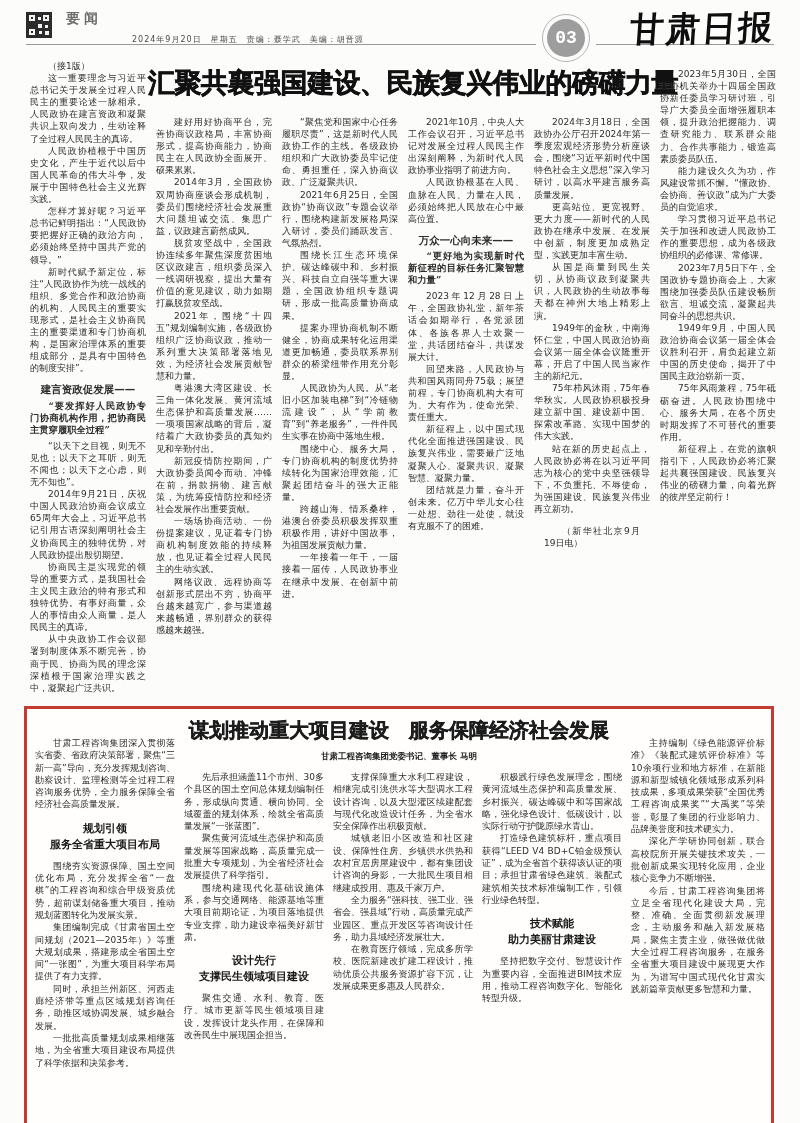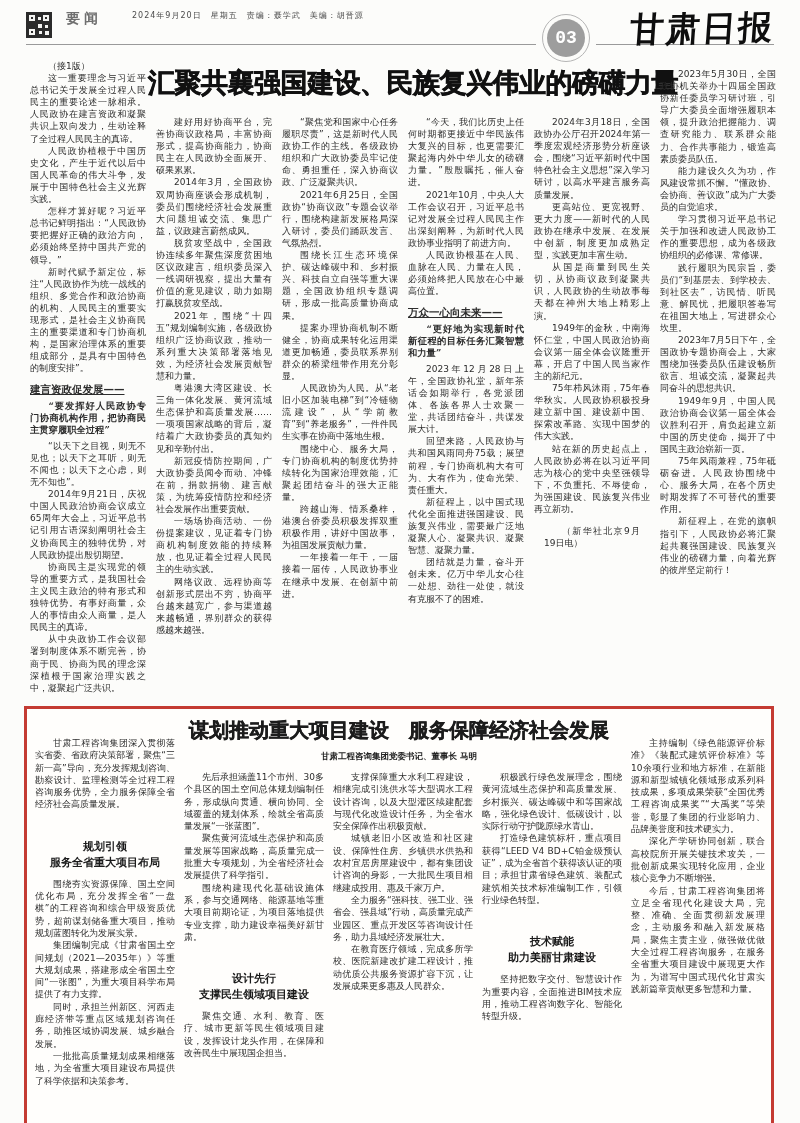--- a/index.html
+++ b/index.html
@@ -7,21 +7,21 @@
     width:800px;height:1123px;position:relative;overflow:hidden;
     background:#fcfcfa;color:#262626;
     font-family:"DejaVu Sans","Liberation Sans",sans-serif;
   }
   
   .qr{position:absolute;left:26px;top:12px;width:26px;height:26px;}
   .section-label{
     position:absolute;left:66px;top:10px;font-size:14px;font-weight:bold;
     color:#6f6f6f;letter-spacing:4px;
   }
-  .dateline{position:absolute;left:132px;top:10px;font-size:8px;color:#4a4a4a;letter-spacing:1px;}
+  .dateline{position:absolute;left:132px;top:34px;font-size:8px;color:#4a4a4a;letter-spacing:1px;}
   .rule{position:absolute;top:44px;height:1px;background:#9a9a9a;}
   .rule.left{left:26px;width:510px;}
   .rule.right{left:596px;width:178px;}
   .pagenum{
     position:absolute;left:547px;top:19px;width:38px;height:38px;border-radius:50%;
     background:#9d9d9d;color:#fff;font-size:18px;font-weight:bold;
     display:flex;align-items:center;justify-content:center;font-family:Liberation Mono, monospace;
   }
   .pagenum::before{
     content:"";position:absolute;left:-5px;top:-5px;width:46px;height:46px;
@@ -41,28 +41,28 @@
   .mcol{
     position:absolute;width:116px;font-size:9px;line-height:12.1px;
     text-align:justify;color:#2c2c2c;overflow:hidden;
   }
   .mcol.tall{top:60px;height:640px;}
   .mcol.short{top:116px;height:584px;}
   #mc1{left:30px;} #mc2{left:156px;} #mc3{left:282px;}
   #mc4{left:408px;} #mc5{left:534px;} #mc6{left:660px;margin-top:8px;}
   
   .blk-p{text-indent:2em;margin:0;}
-  .blk-h{font-weight:bold;font-size:10.5px;margin:9px 0 4px;text-indent:0;text-decoration:underline;}
+  .blk-h{text-align:center;font-weight:bold;font-size:10.5px;margin:9px 0 4px;text-indent:0;}
   .blk-q{
     font-weight:bold;text-indent:2em;margin:0 0 4px;
     font-family:"DejaVu Serif","Liberation Serif",serif;font-size:9.3px;
   }
   .blk-h2{
     text-align:center;font-weight:bold;font-size:11px;line-height:16px;
-    white-space:pre-line;margin:28px 0 7px;text-indent:0;color:#1a1a1a;
+    white-space:pre-line;margin:10px 0 7px;text-indent:0;color:#1a1a1a;
   }
   .blk-end{text-indent:2em;margin:10px;}
   
   .box{
     position:absolute;left:24px;top:706px;width:744px;height:446px;
     border:3px solid #c43b33;background:#fffefc;
   }
   .box-headline{
     position:absolute;left:140px;top:8px;width:464px;text-align:center;
     font-size:20px;font-weight:900;color:#1c1c1c;-webkit-text-stroke:0.4px #1c1c1c;
@@ -140,21 +140,20 @@
     <div class="blk-p">“聚焦党和国家中心任务履职尽责”，这是新时代人民政协工作的主线。各级政协组织和广大政协委员牢记使命、勇担重任，深入协商议政、广泛凝聚共识。</div>
     <div class="blk-p">2021年6月25日，全国政协“协商议政”专题会议举行，围绕构建新发展格局深入研讨，委员们踊跃发言、气氛热烈。</div>
     <div class="blk-p">围绕长江生态环境保护、碳达峰碳中和、乡村振兴、科技自立自强等重大课题，全国政协组织专题调研，形成一批高质量协商成果。</div>
     <div class="blk-p">提案办理协商机制不断健全，协商成果转化运用渠道更加畅通，委员联系界别群众的桥梁纽带作用充分彰显。</div>
     <div class="blk-p">人民政协为人民。从“老旧小区加装电梯”到“冷链物流建设”，从“学前教育”到“养老服务”，一件件民生实事在协商中落地生根。</div>
     <div class="blk-p">围绕中心、服务大局，专门协商机构的制度优势持续转化为国家治理效能，汇聚起团结奋斗的强大正能量。</div>
     <div class="blk-p">跨越山海、情系桑梓，港澳台侨委员积极发挥双重积极作用，讲好中国故事，为祖国发展贡献力量。</div>
     <div class="blk-p">一年接着一年干，一届接着一届传，人民政协事业在继承中发展、在创新中前进。</div>
   </div>
 <div id="mc4" class="mcol short">
-    <div class="blk-p">“今天，我们比历史上任何时期都更接近中华民族伟大复兴的目标，也更需要汇聚起海内外中华儿女的磅礴力量。”殷殷嘱托，催人奋进。</div>
     <div class="blk-p">2021年10月，中央人大工作会议召开，习近平总书记对发展全过程人民民主作出深刻阐释，为新时代人民政协事业指明了前进方向。</div>
     <div class="blk-p">人民政协根基在人民、血脉在人民、力量在人民，必须始终把人民放在心中最高位置。</div>
     <div class="blk-h">万众一心向未来——</div>
     <div class="blk-q">“更好地为实现新时代新征程的目标任务汇聚智慧和力量”</div>
     <div class="blk-p">2023年12月28日上午，全国政协礼堂，新年茶话会如期举行，各党派团体、各族各界人士欢聚一堂，共话团结奋斗，共谋发展大计。</div>
     <div class="blk-p">回望来路，人民政协与共和国风雨同舟75载；展望前程，专门协商机构大有可为、大有作为，使命光荣、责任重大。</div>
     <div class="blk-p">新征程上，以中国式现代化全面推进强国建设、民族复兴伟业，需要最广泛地凝聚人心、凝聚共识、凝聚智慧、凝聚力量。</div>
     <div class="blk-p">团结就是力量，奋斗开创未来。亿万中华儿女心往一处想、劲往一处使，就没有克服不了的困难。</div>
   </div>
 <div id="mc5" class="mcol short">
@@ -163,21 +162,20 @@
     <div class="blk-p">从国是商量到民生关切，从协商议政到凝聚共识，人民政协的生动故事每天都在神州大地上精彩上演。</div>
     <div class="blk-p">1949年的金秋，中南海怀仁堂，中国人民政治协商会议第一届全体会议隆重开幕，开启了中国人民当家作主的新纪元。</div>
     <div class="blk-p">75年栉风沐雨，75年春华秋实。人民政协积极投身建立新中国、建设新中国、探索改革路、实现中国梦的伟大实践。</div>
     <div class="blk-p">站在新的历史起点上，人民政协必将在以习近平同志为核心的党中央坚强领导下，不负重托、不辱使命，为强国建设、民族复兴伟业再立新功。</div>
     <div class="blk-end">（新华社北京9月19日电）</div>
   </div>
 <div id="mc6" class="mcol tall">
     <div class="blk-p">2023年5月30日，全国政协机关举办十四届全国政协新任委员学习研讨班，引导广大委员全面增强履职本领，提升政治把握能力、调查研究能力、联系群众能力、合作共事能力，锻造高素质委员队伍。</div>
     <div class="blk-p">能力建设久久为功，作风建设常抓不懈。“懂政协、会协商、善议政”成为广大委员的自觉追求。</div>
     <div class="blk-p">学习贯彻习近平总书记关于加强和改进人民政协工作的重要思想，成为各级政协组织的必修课、常修课。</div>
-    <div class="blk-p">践行履职为民宗旨，委员们“到基层去、到学校去、到社区去”，访民情、听民意、解民忧，把履职答卷写在祖国大地上，写进群众心坎里。</div>
     <div class="blk-p">2023年7月5日下午，全国政协专题协商会上，大家围绕加强委员队伍建设畅所欲言、坦诚交流，凝聚起共同奋斗的思想共识。</div>
     <div class="blk-p">1949年9月，中国人民政治协商会议第一届全体会议胜利召开，肩负起建立新中国的历史使命，揭开了中国民主政治崭新一页。</div>
     <div class="blk-p">75年风雨兼程，75年砥砺奋进。人民政协围绕中心、服务大局，在各个历史时期发挥了不可替代的重要作用。</div>
     <div class="blk-p">新征程上，在党的旗帜指引下，人民政协必将汇聚起共襄强国建设、民族复兴伟业的磅礴力量，向着光辉的彼岸坚定前行！</div>
   </div>
 
 <div class="box">
   <div class="box-headline">谋划推动重大项目建设　服务保障经济社会发展</div>
   <div class="box-byline">甘肃工程咨询集团党委书记、董事长 马明</div>
   <div id="bc1" class="bcol tall">

